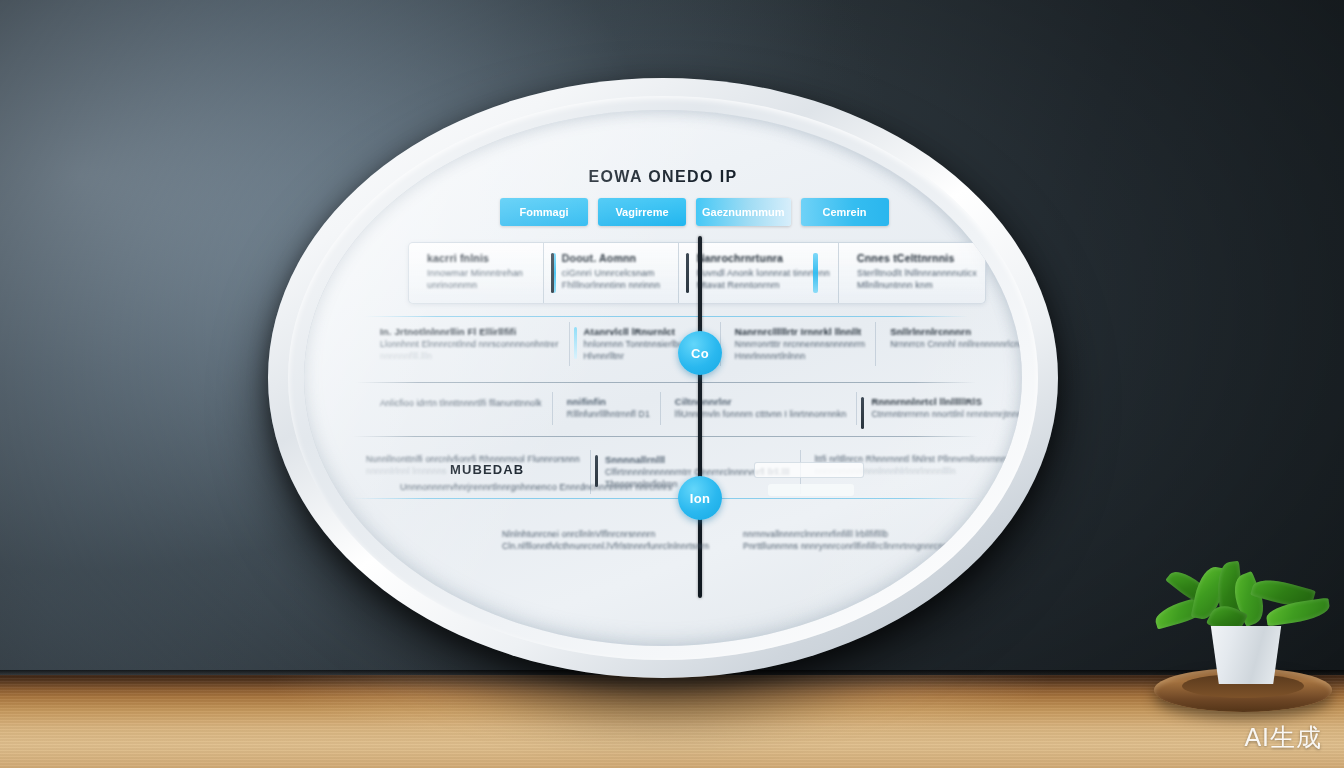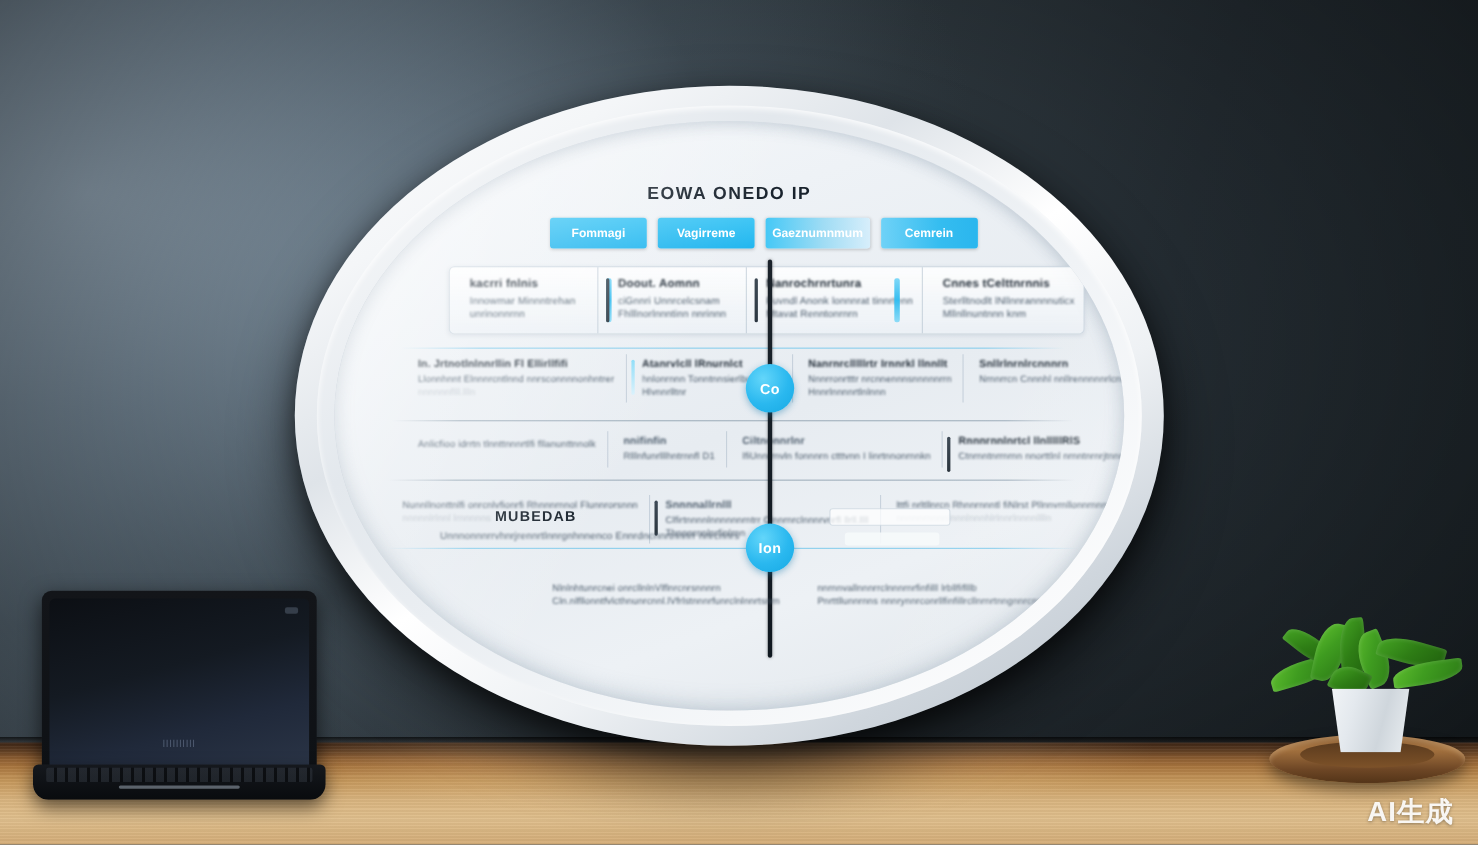--- a/index.html
+++ b/index.html
@@ -370,21 +370,21 @@
     border-radius: 60% 8% 60% 8%;
     box-shadow: inset 0 0 5px rgba(255,255,255,0.18);
   }
   .leaf.dark { background: linear-gradient(125deg, #47a825 0%, #2e7d15 50%, #1f5e0d 100%); }
 
   
   #watermark {
     position: absolute;
     right: 22px; bottom: 14px;
     font-size: 25px;
-    font-weight: 700;
+    font-weight: 400;
     color: rgba(255,255,255,0.92);
     letter-spacing: 1px;
     text-shadow: 0 1px 3px rgba(0,0,0,0.35);
   }
 </style>
 </head>
 <body>
 
 <div id="scene">
 
@@ -546,32 +546,20 @@
             <div class="ln blurtext link">FlGllunnrynrenrgnnrnVfllnrsnrtnnnrnnnnrnnrgnnns</div>
           </div>
         </div>
 
       </div>
 
       <div id="oval-gloss"></div>
     </div>
   </div>
 
-  <div id="laptop">
-    <div id="laptop-lid">
-      <div id="laptop-screen">
-        <div id="laptop-cam"></div>
-        <div id="laptop-logo">llllllllll</div>
-      </div>
-    </div>
-    <div id="laptop-base">
-      <div id="laptop-keys"></div>
-      <div id="laptop-strip"></div>
-    </div>
-  </div>
 
   <div id="plant">
     <div class="leaf" style="left:6px;  top:42px; width:58px; height:20px; transform:rotate(-16deg);"></div>
     <div class="leaf dark" style="left:18px; top:18px; width:48px; height:19px; transform:rotate(38deg);"></div>
     <div class="leaf" style="left:48px; top:6px;  width:26px; height:54px; transform:rotate(12deg);"></div>
     <div class="leaf dark" style="left:70px; top:2px;  width:24px; height:58px; transform:rotate(-6deg);"></div>
     <div class="leaf" style="left:88px; top:14px; width:26px; height:50px; transform:rotate(-22deg);"></div>
     <div class="leaf dark" style="left:104px;top:22px; width:62px; height:22px; transform:rotate(16deg);"></div>
     <div class="leaf" style="left:118px;top:42px; width:64px; height:20px; transform:rotate(-8deg);"></div>
     <div class="leaf dark" style="left:62px; top:46px; width:34px; height:26px; transform:rotate(26deg);"></div>

